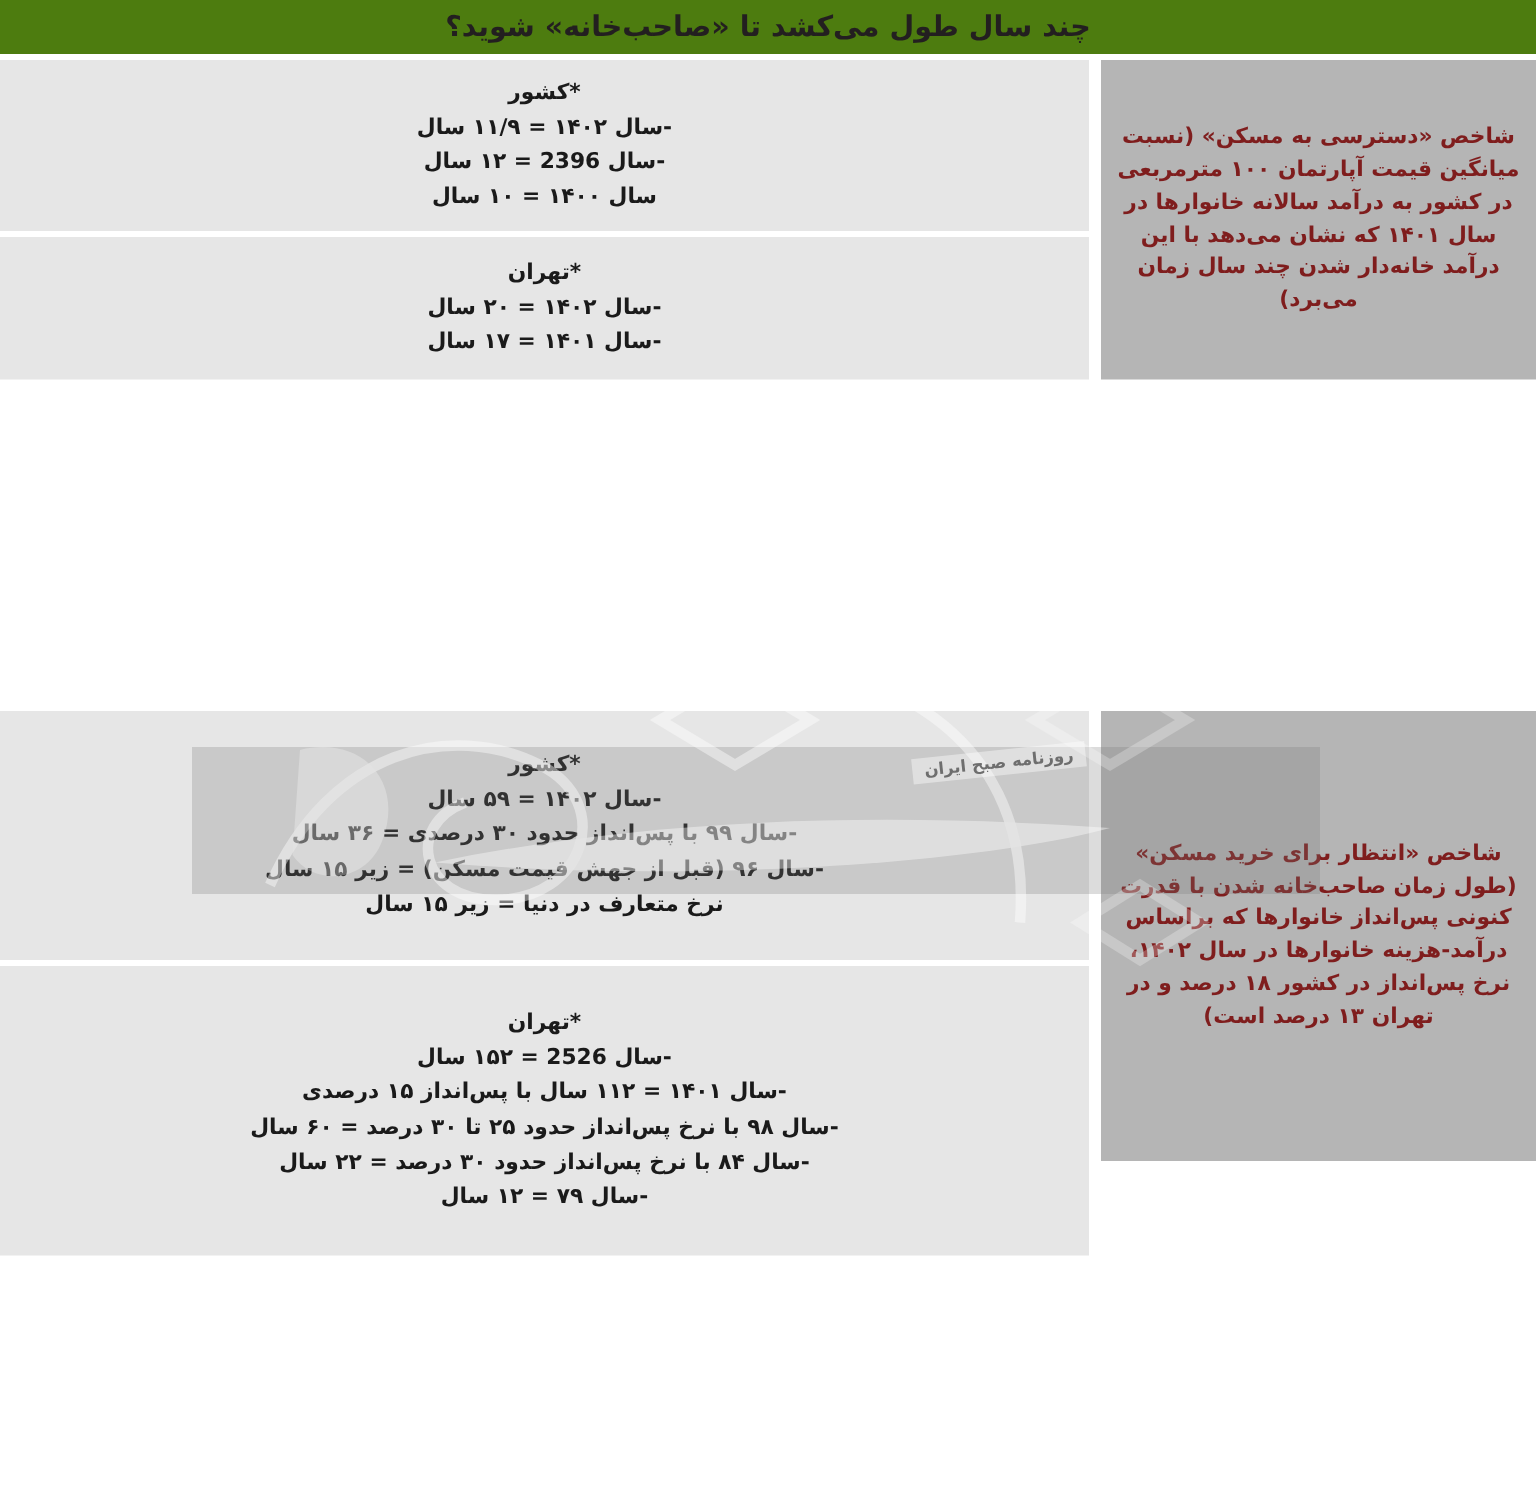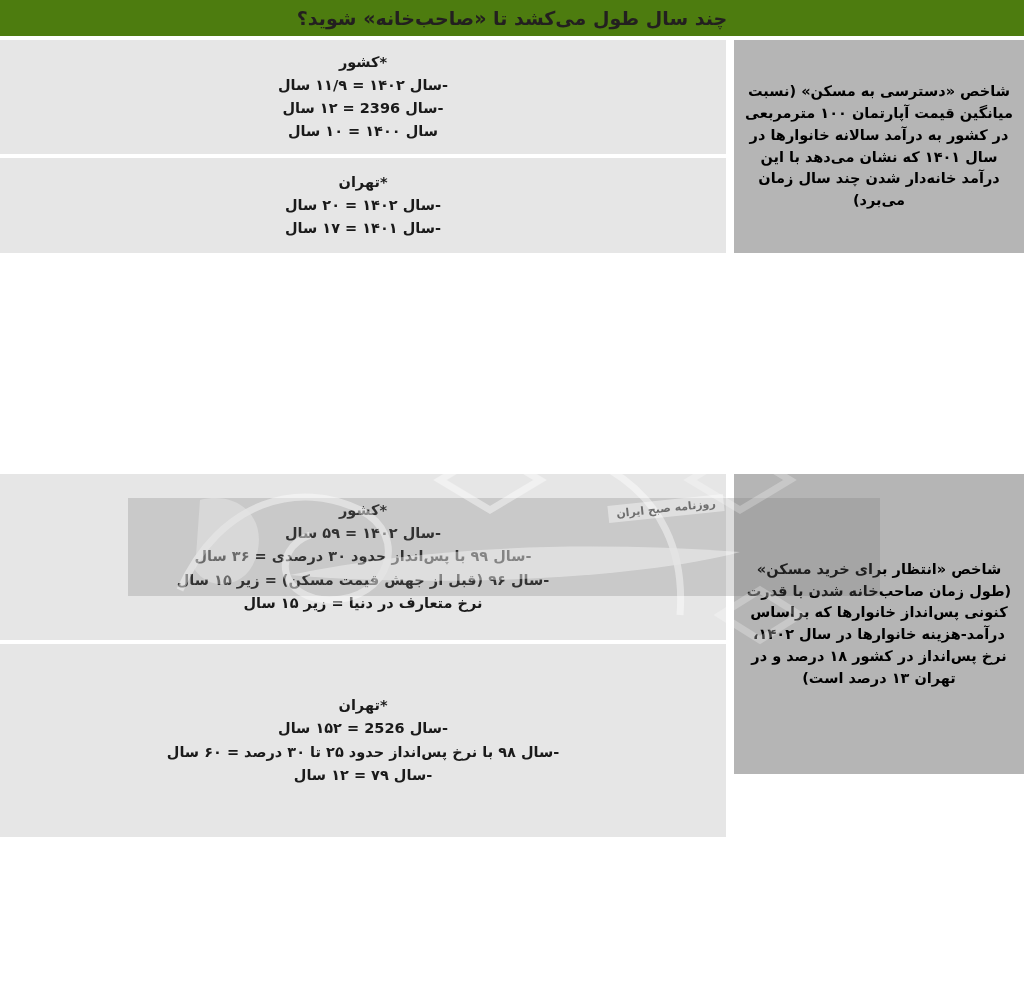--- a/index.html
+++ b/index.html
@@ -61,21 +61,21 @@
     align-items: center;
     text-align: center;
     padding: 4px 10px;
     overflow: hidden;
   }
   
   .cell.q {
     right: 0;
     width: 290px;
     background: #b5b5b5;
-    color: #000000;
+    color: #7f1d1d;
     font-size: 14.5px;
     font-weight: bold;
     line-height: 1.5;
   }
   
   .cell.a {
     right: 298px;
     width: 726px;
     background: #e6e6e6;
     color: #1a1a1a;
@@ -192,21 +192,23 @@
           <p>-سال ۹۹ با پس‌انداز حدود ۳۰ درصدی = ۳۶ سال</p>
           <p>-سال ۹۶ (قبل از جهش قیمت مسکن) = زیر ۱۵ سال</p>
           <p>نرخ متعارف در دنیا = زیر ۱۵ سال</p>
         </div>
       </div>
 
       <div class="cell a" style="top:387px;height:193px;">
         <div class="inner">
           <p>*تهران</p>
           <p>-سال 2526 = ۱۵۲ سال</p>
+          <p>-سال ۱۴۰۱ = ۱۱۲ سال با پس‌انداز ۱۵ درصدی</p>
           <p>-سال ۹۸ با نرخ پس‌انداز حدود ۲۵ تا ۳۰ درصد = ۶۰ سال</p>
+          <p>-سال ۸۴ با نرخ پس‌انداز حدود ۳۰ درصد = ۲۲ سال</p>
           <p>-سال ۷۹ = ۱۲ سال</p>
         </div>
       </div>
     </div>
 
     <div class="row" style="top:584px;height:88px;">
       
       
     </div>
 

